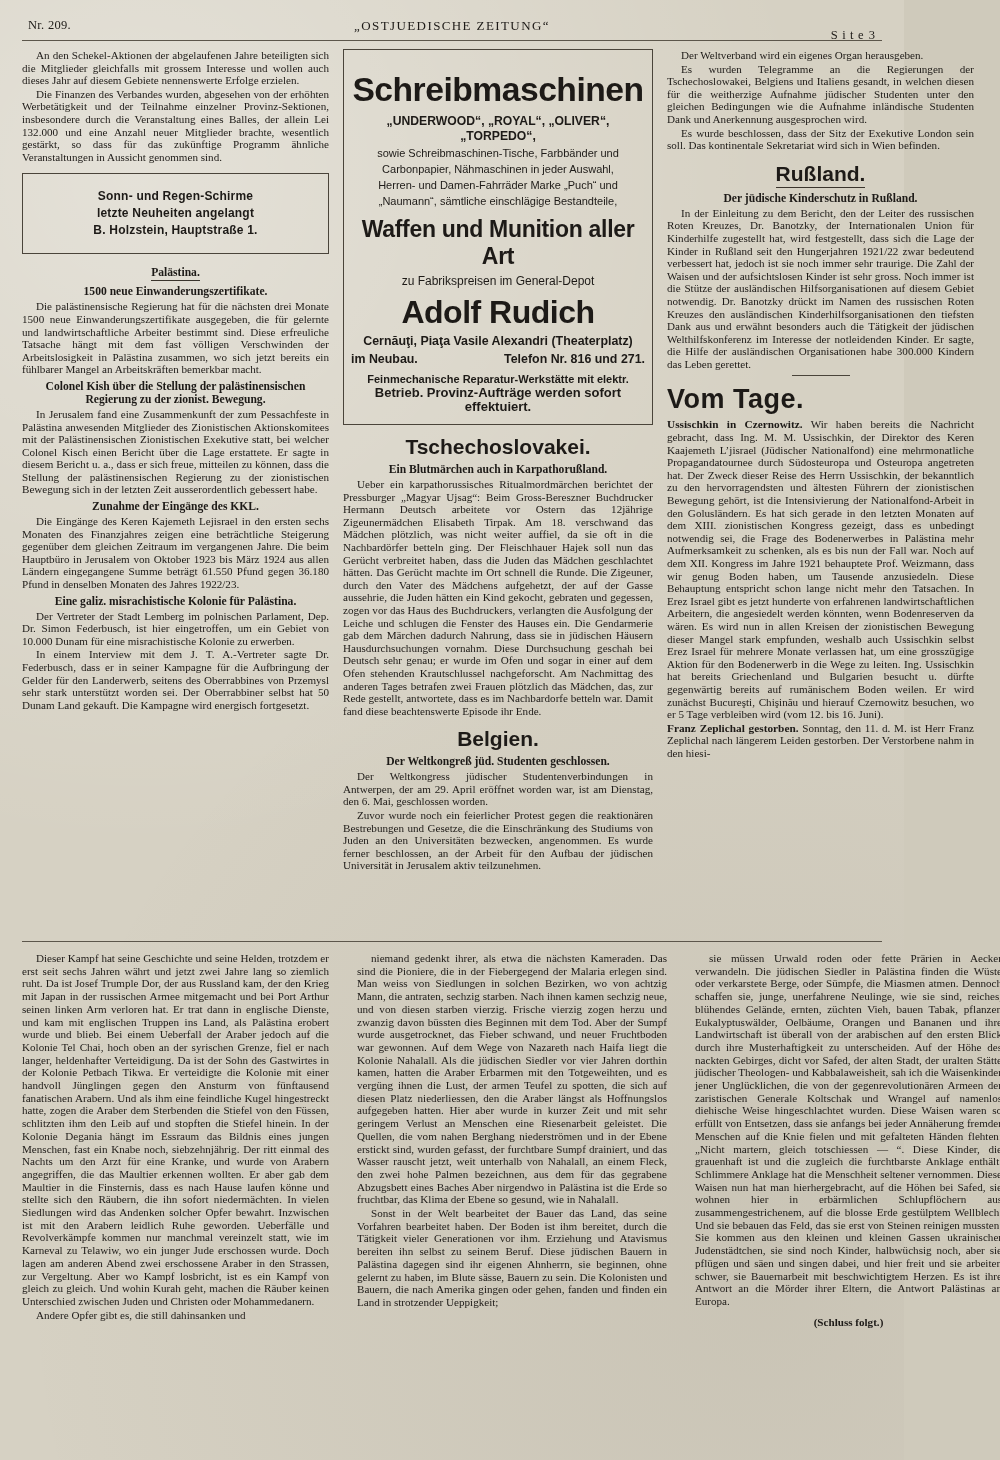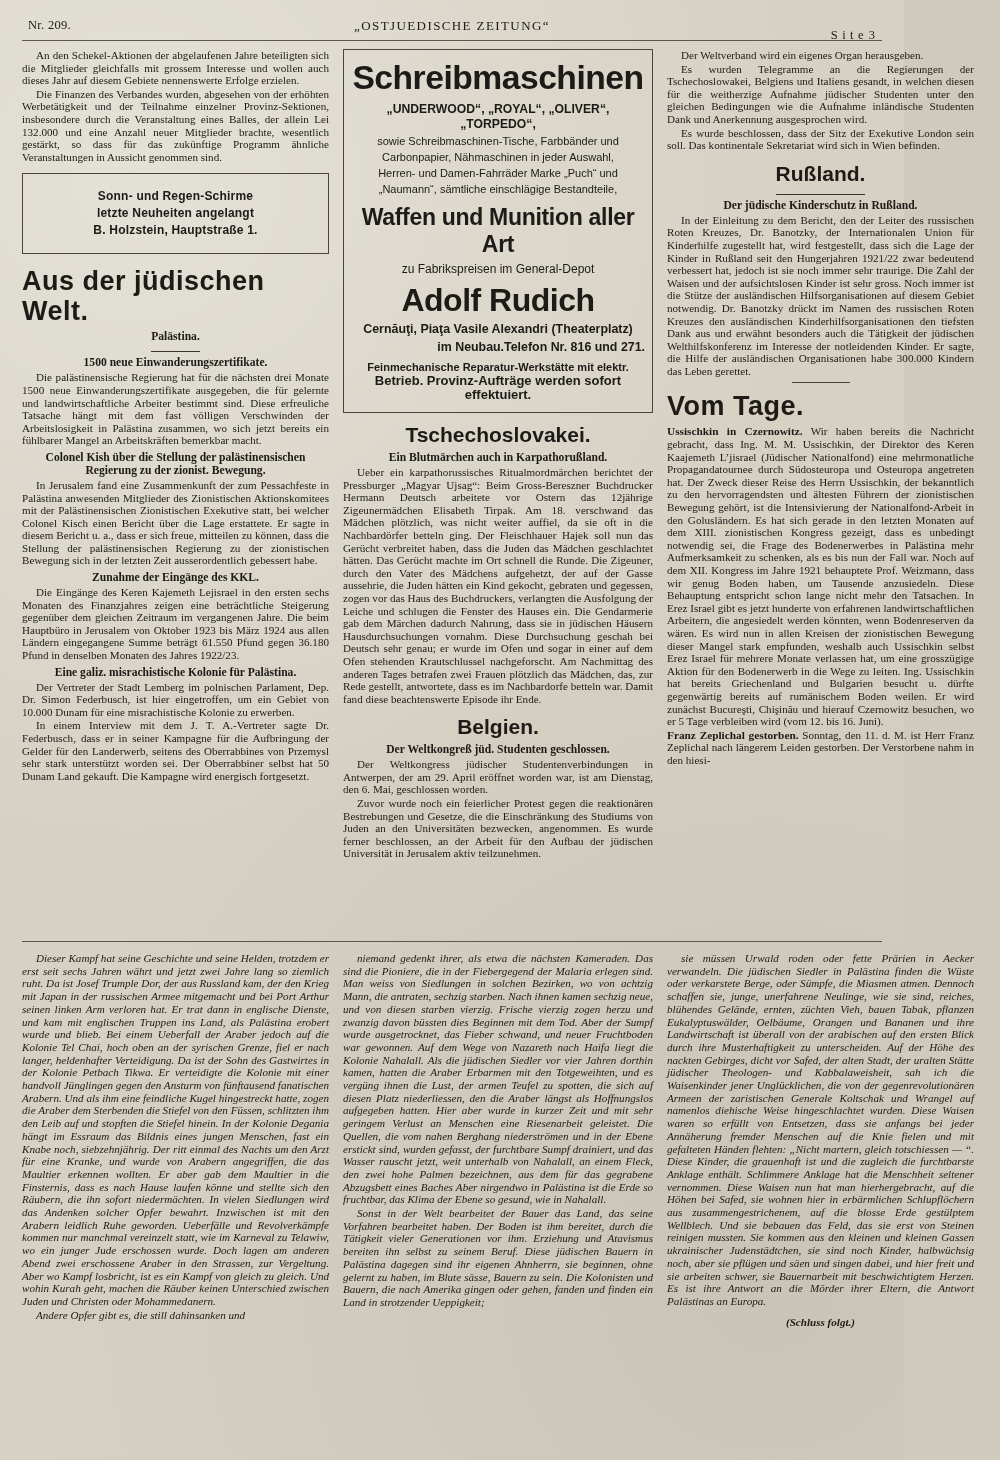--- a/index.html
+++ b/index.html
@@ -66,37 +66,37 @@
     font-size:27px;line-height:30px;font-weight:bold;text-align:center;
     letter-spacing:.5px;margin:8px 0 4px 0;
     font-family:"Liberation Sans", sans-serif;
   }
   .bigtitle.left{text-align:left;}
   .section-head{
     font-size:21px;line-height:24px;font-weight:bold;text-align:center;
     margin:10px 0 3px 0;font-family:"Liberation Sans", sans-serif;
   }
   .underline-head{
-    display:inline-block;border-bottom:1px solid #3a342c;padding-bottom:8px;
+    display:inline-block;border-bottom:1px solid #3a342c;padding-bottom:1px;
   }
 
   
   .adbox{
     border:1px solid #4a443a;
     padding:14px 8px;
     text-align:center;
     margin:10px 0 12px 0;
     font-family:"Liberation Sans", sans-serif;
   }
   .adbox .l{
     font-size:12px;font-weight:bold;line-height:17px;letter-spacing:.2px;
   }
   .bigad{
     border:1px solid #4a443a;
-    padding:8px 7px 10px 7px;
+    padding:20px 7px 10px 7px;
     text-align:center;
     font-family:"Liberation Sans", sans-serif;
   }
   .ad-type{
     font-size:33px;line-height:36px;font-weight:bold;letter-spacing:-0.5px;
     margin:2px 0 6px 0;
     transform:scaleX(1.02);
   }
   .ad-brands{
     font-size:12.2px;font-weight:bold;line-height:15px;margin:2px 0;
@@ -108,36 +108,35 @@
     font-size:23px;line-height:27px;font-weight:bold;margin:8px 0 4px 0;
     letter-spacing:-.3px;
   }
   .ad-line{font-size:12px;line-height:15px;margin:2px 0;}
   .ad-name{
     font-size:32px;line-height:35px;font-weight:bold;margin:6px 0 4px 0;
     letter-spacing:-.5px;
   }
   .ad-addr{font-size:12.4px;font-weight:bold;line-height:15px;}
   .ad-row{
-    display:flex;justify-content:flex-end;font-size:12.4px;font-weight:bold;
+    display:flex;justify-content:space-between;font-size:12.4px;font-weight:bold;
     margin-top:3px;
   }
   .ad-foot{font-size:11px;font-weight:bold;line-height:14px;margin-top:6px;}
   .ad-foot2{font-size:13px;font-weight:bold;line-height:14px;}
 
   
   .hrule{
     height:1px;background:#5c564b;margin:12px 0 10px 0;
   }
   .bottom-area{
     display:grid;
     grid-template-columns:307px 310px 307px;
-    column-gap:14px;
+    column-gap:28px;
     height:500px;
-    font-style:italic;
   }
   .bottom-area p{font-size:11.1px;line-height:12.7px;}
   .end-note{text-align:center;font-weight:bold;text-indent:0;margin-top:8px;font-size:11.3px;}
 </style>
 </head>
 <body>
 
 <div class="page">
 
   <div class="masthead">
@@ -151,21 +150,20 @@
     <div class="col">
       <p>An den Schekel-Aktionen der abgelaufenen Jahre beteiligten sich die Mitglieder gleichfalls mit grossem Interesse und wollen auch dieses Jahr auf diesem Gebiete nennenswerte Erfolge erzielen.</p>
       <p>Die Finanzen des Verbandes wurden, abgesehen von der erhöhten Werbetätigkeit und der Teilnahme einzelner Provinz-Sektionen, insbesondere durch die Veranstaltung eines Balles, der allein Lei 132.000 und eine Anzahl neuer Mitglieder brachte, wesentlich gestärkt, so dass für das zukünftige Programm ähnliche Veranstaltungen in Aussicht genommen sind.</p>
 
       <div class="adbox">
         <div class="l">Sonn- und Regen-Schirme</div>
         <div class="l">letzte Neuheiten angelangt</div>
         <div class="l">B. Holzstein, Hauptstraße 1.</div>
       </div>
 
-      <div class="bigtitle left">Aus der jüdischen Welt.</div>
       <div class="hdr-center">
         <span class="underline-head">Palästina.</span>
       </div>
       <div class="hdr-center">1500 neue Einwanderungszertifikate.</div>
       <p>Die palästinensische Regierung hat für die nächsten drei Monate 1500 neue Einwanderungszertifikate ausgegeben, die für gelernte und landwirtschaftliche Arbeiter bestimmt sind. Diese erfreuliche Tatsache hängt mit dem fast völligen Verschwinden der Arbeitslosigkeit in Palästina zusammen, wo sich jetzt bereits ein fühlbarer Mangel an Arbeitskräften bemerkbar macht.</p>
 
       <div class="hdr-center">Colonel Kish über die Stellung der palästinensischen Regierung zu der zionist. Bewegung.</div>
       <p>In Jerusalem fand eine Zusammenkunft der zum Pessachfeste in Palästina anwesenden Mitglieder des Zionistischen Aktionskomitees mit der Palästinensischen Zionistischen Exekutive statt, bei welcher Colonel Kisch einen Bericht über die Lage erstattete. Er sagte in diesem Bericht u. a., dass er sich freue, mitteilen zu können, dass die Stellung der palästinensischen Regierung zu der zionistischen Bewegung sich in der letzten Zeit ausserordentlich gebessert habe.</p>
 
       <div class="hdr-center">Zunahme der Eingänge des KKL.</div>

